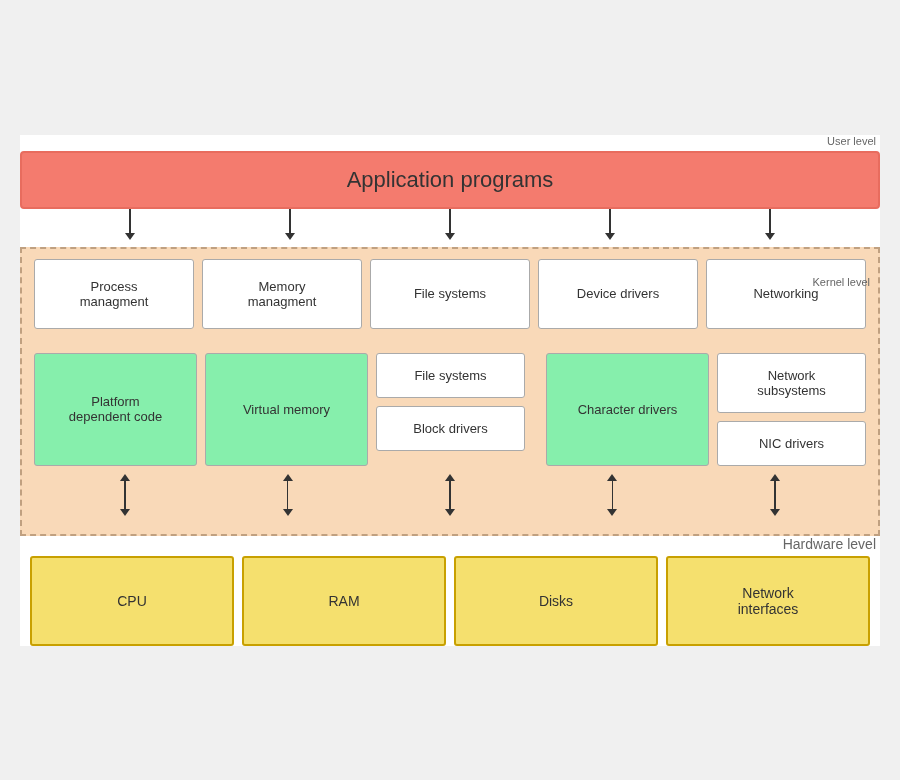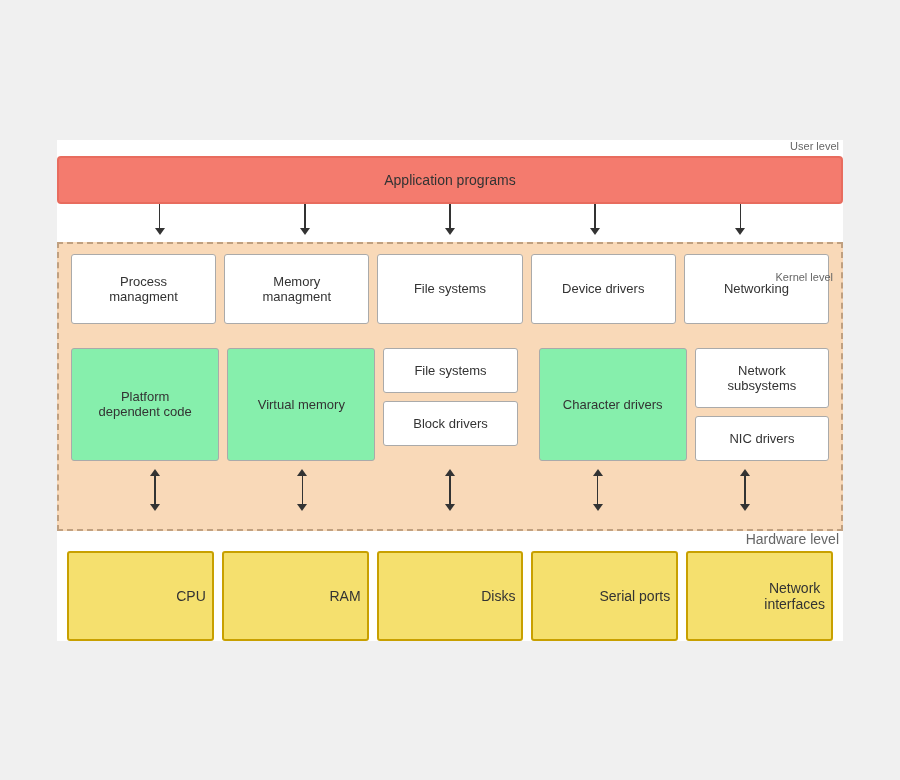--- a/index.html
+++ b/index.html
@@ -7,42 +7,42 @@
       background: #f0f0f0;
       font-family: Arial, sans-serif;
       width: 900px;
       height: 780px;
       overflow: hidden;
       display: flex;
       align-items: center;
       justify-content: center;
     }
     .diagram-container {
-      width: 786px;
+      width: 860px;
       background: white;
       position: relative;
     }
 
     
     .level-label-user {
       text-align: right;
       font-size: 11px;
       color: #666;
       padding-right: 4px;
       margin-bottom: 4px;
     }
 
     
     .app-bar {
       background: #f47b6e;
       border: 2px solid #e86c5e;
       border-radius: 4px;
       text-align: center;
       padding: 14px;
-      font-size: 14px;
+      font-size: 22px;
       color: #333;
       margin-bottom: 0;
     }
 
     
     .kernel-section {
       background: #f9d9b8;
       border: 2px dashed #c0a080;
       padding: 10px 12px 14px 12px;
       position: relative;
@@ -141,21 +141,21 @@
       background: #f5e06e;
       border: 2px solid #c8a000;
       border-radius: 3px;
       text-align: center;
       padding: 20px 6px;
       font-size: 14px;
       color: #333;
       flex: 1;
       display: flex;
       align-items: center;
-      justify-content: flex-end;
+      justify-content: center;
       min-height: 90px;
     }
 
     
     .arrows-section {
       display: flex;
       justify-content: space-around;
       padding: 0 10px;
       height: 44px;
       align-items: flex-end;
@@ -326,21 +326,18 @@
     <div class="hw-box">
       <span>CPU</span>
     </div>
     <div class="hw-box">
       <span>RAM</span>
     </div>
     <div class="hw-box">
       <span>Disks</span>
     </div>
     <div class="hw-box">
-      <span>Serial ports</span>
-    </div>
-    <div class="hw-box">
       <span style="white-space:pre-line;">Network
 interfaces</span>
     </div>
   </div>
 
 </div>
 
 </body></html>

